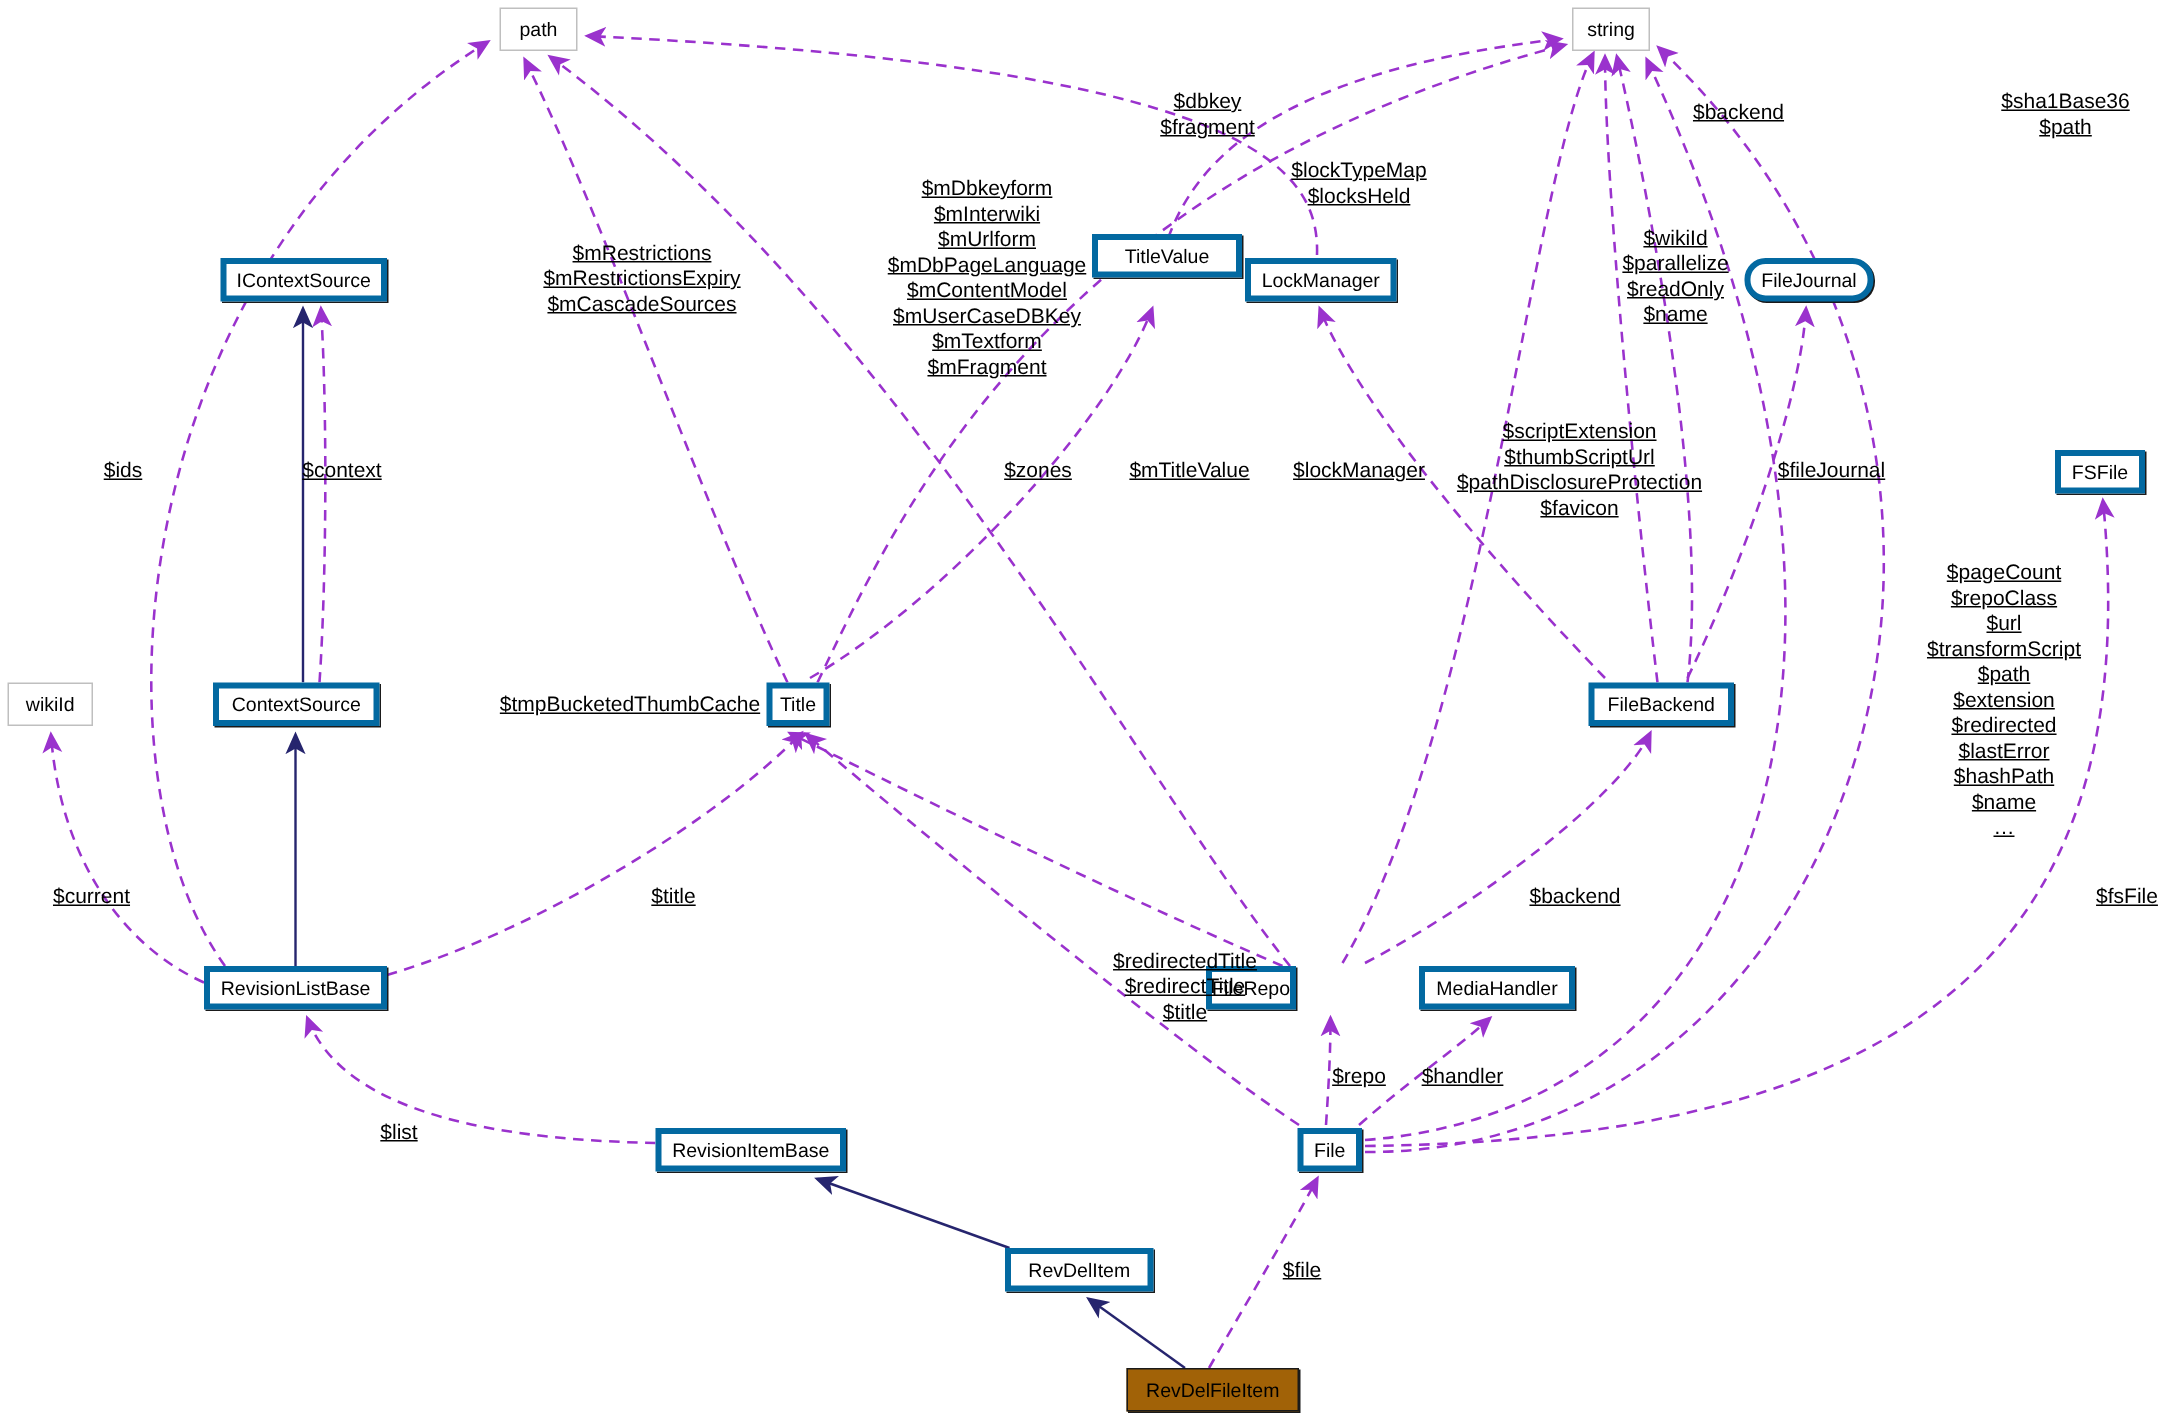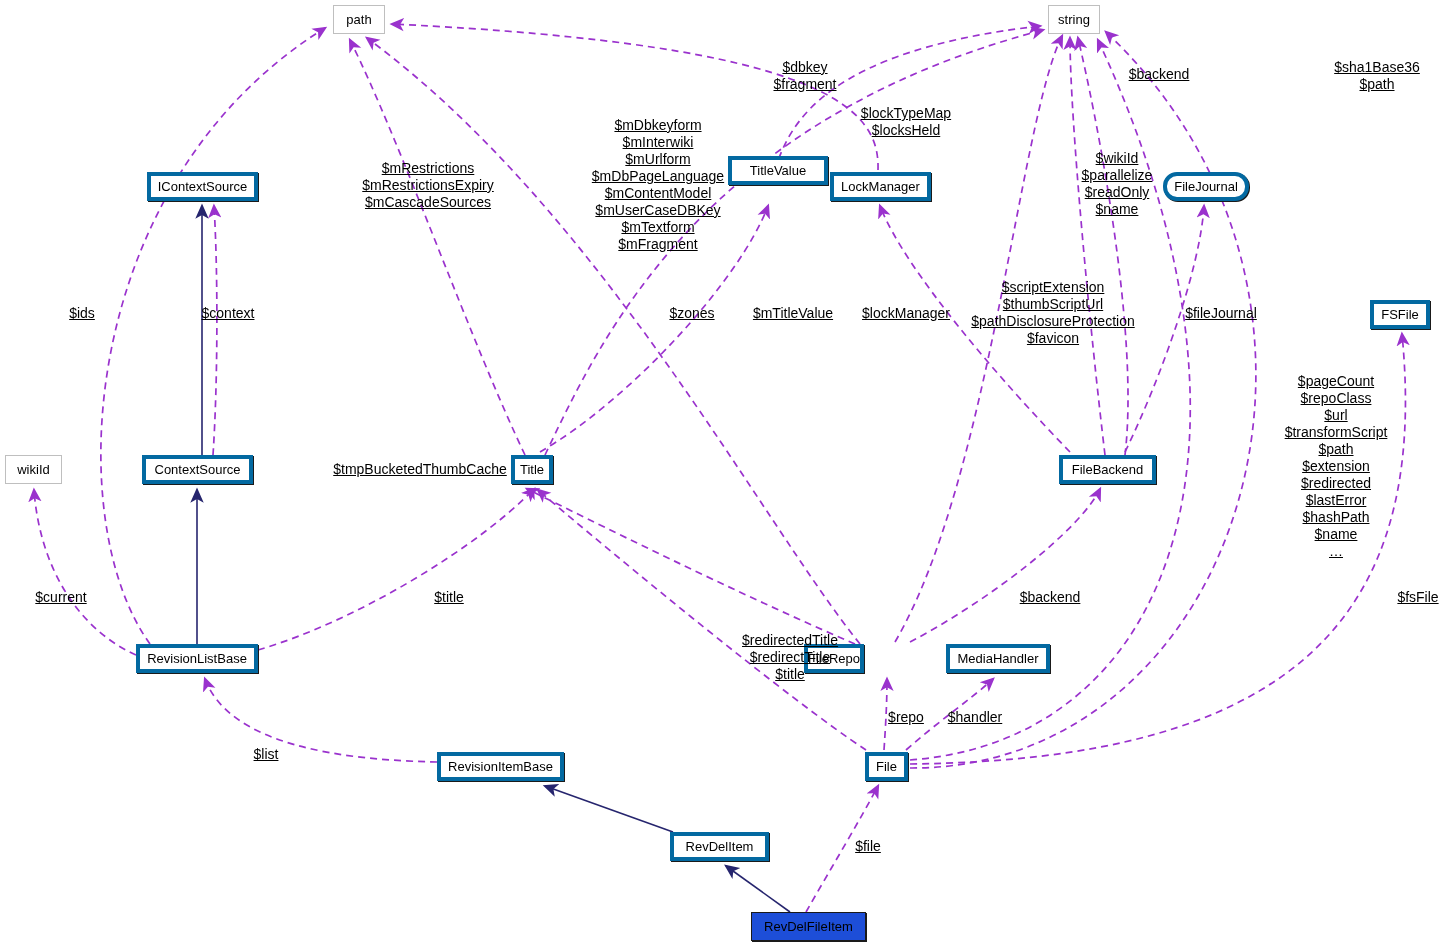--- a/index.html
+++ b/index.html
@@ -36,21 +36,21 @@
     line-height: 1;
   }
   .node.solid {
     border: 4px solid #0369a1;
     box-shadow: 1px 1px 0 0 #1a1a1a;
   }
   .node.builtin {
     border: 1px solid #bfbfbf;
   }
   .node.focus {
-    background: #1d4ed8;
+    background: #a16207;
     border: 1px solid #1a1a1a;
     box-shadow: 1px 1px 0 0 #1a1a1a;
   }
   .edge-label {
     position: absolute;
     font-size: 14px;
     color: #000000;
     white-space: pre;
     line-height: 17px;
     text-align: center;

